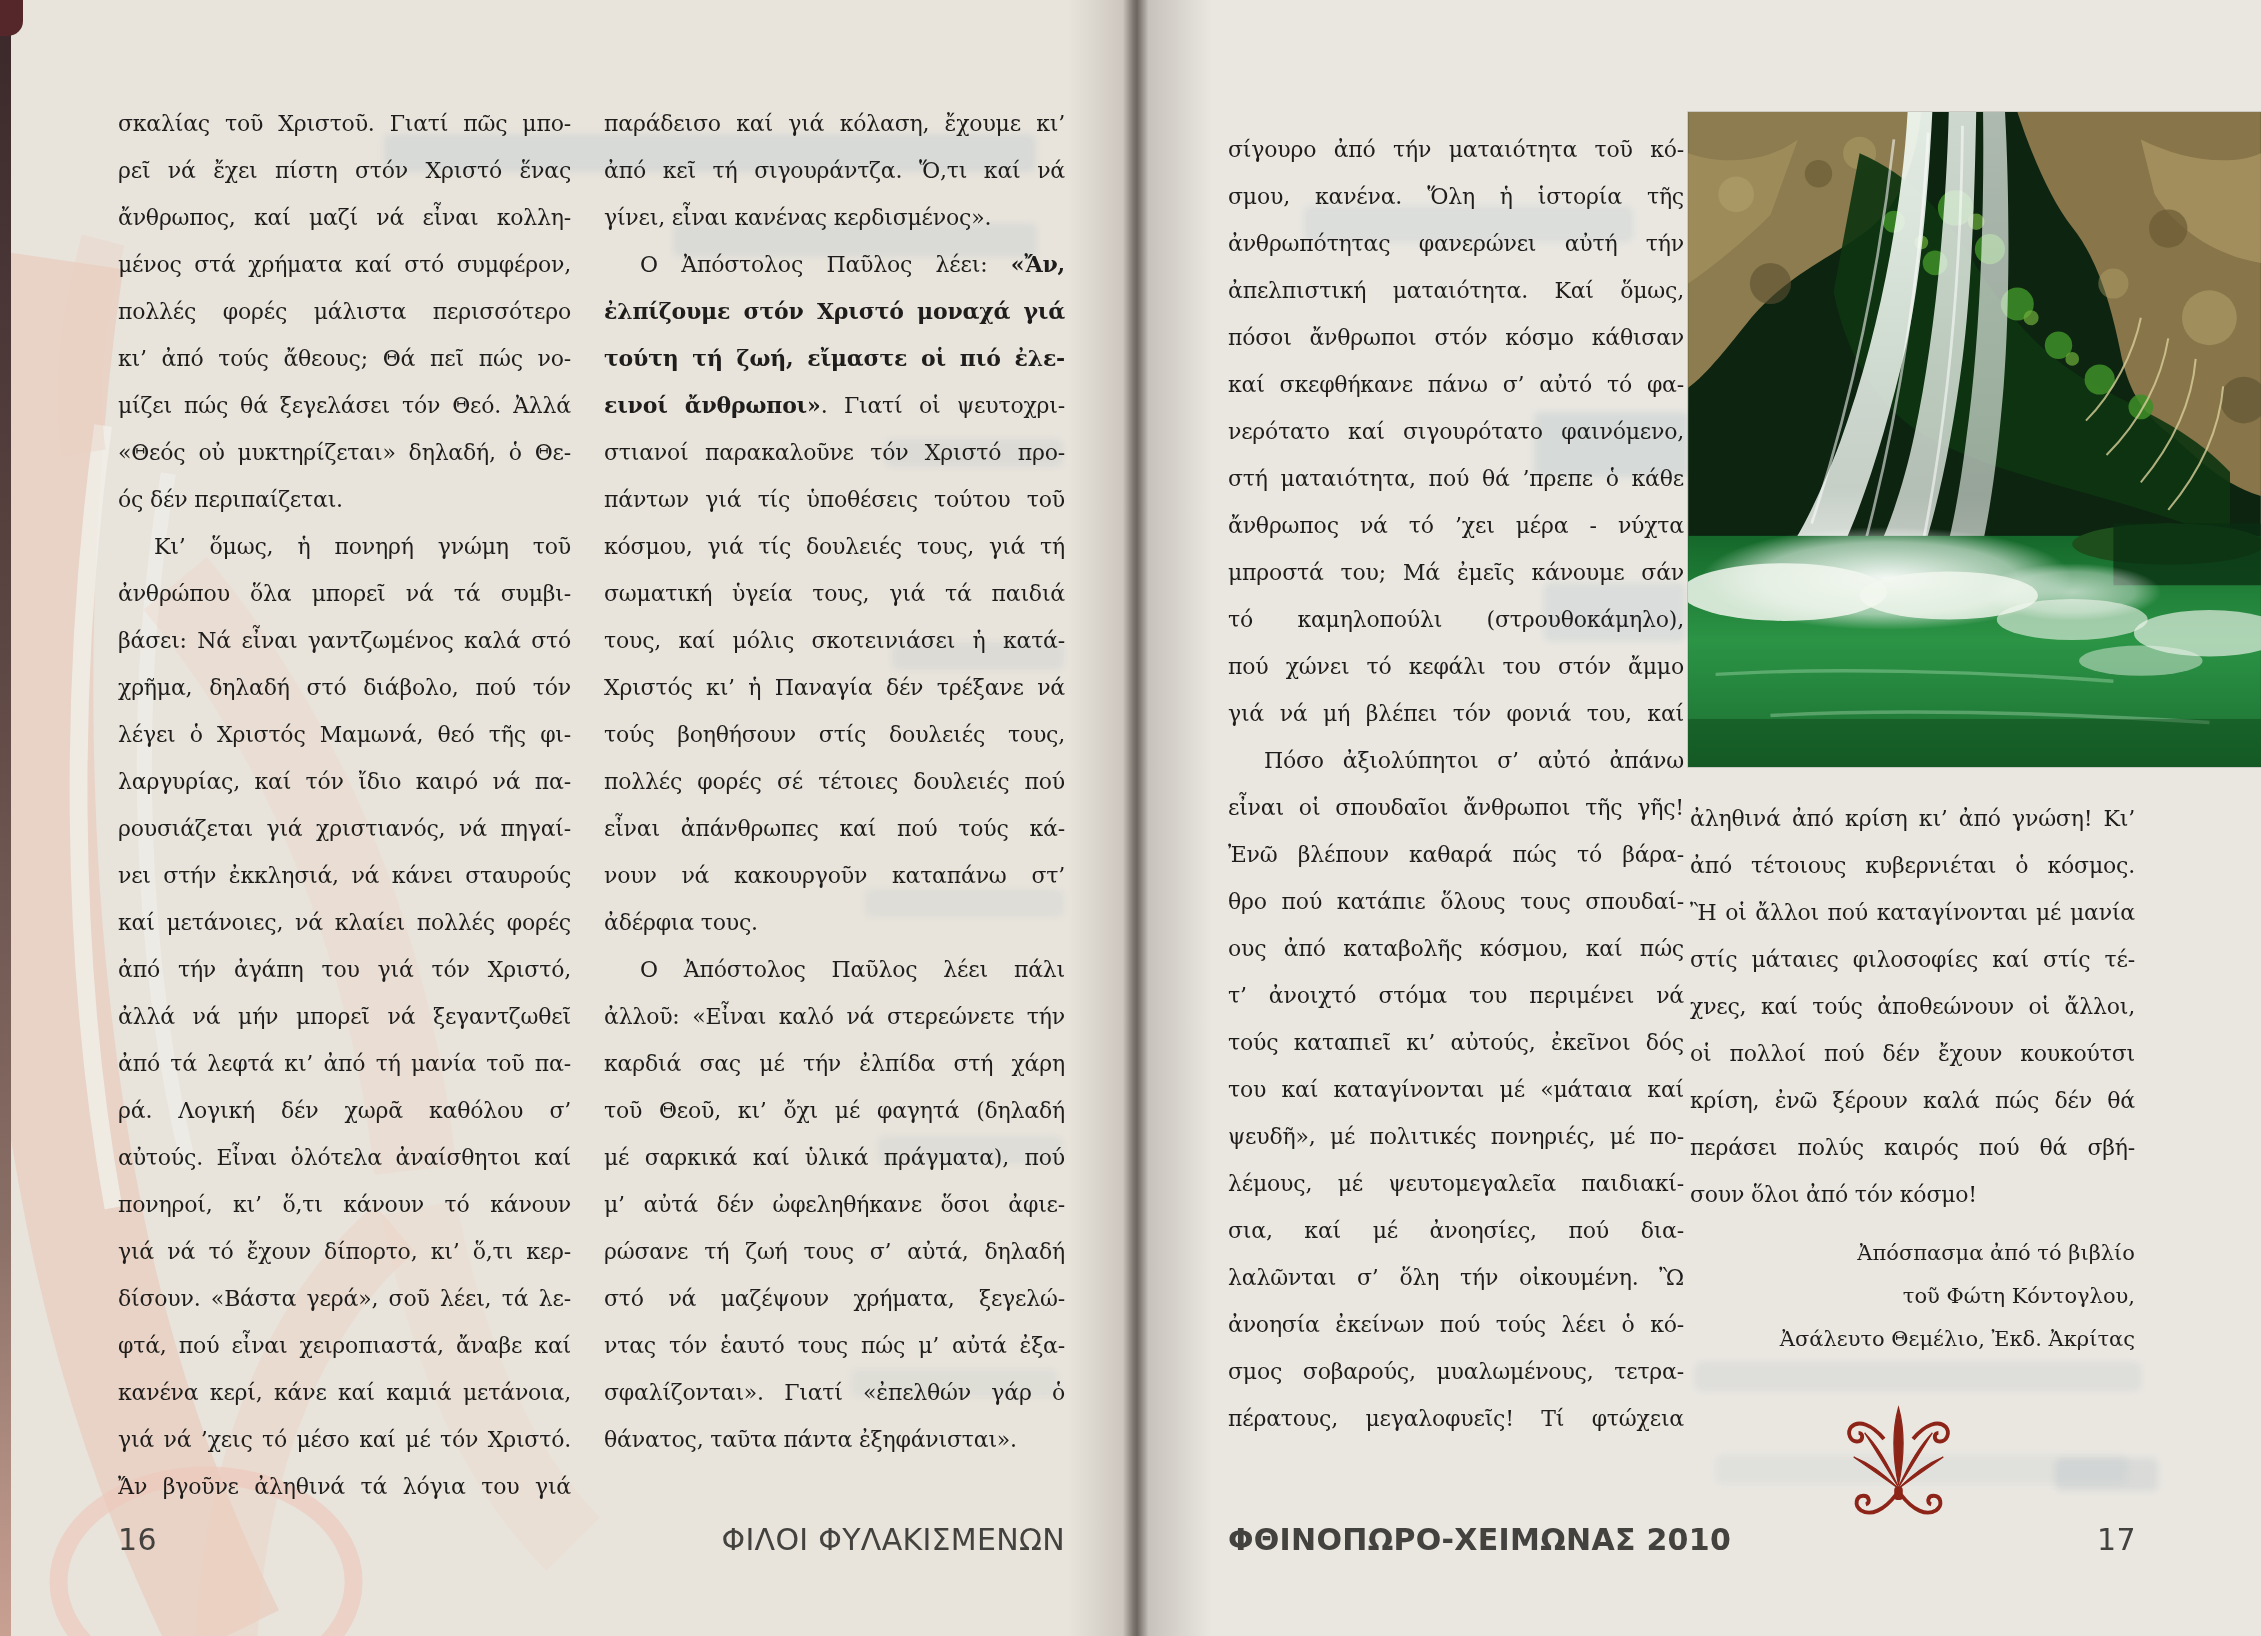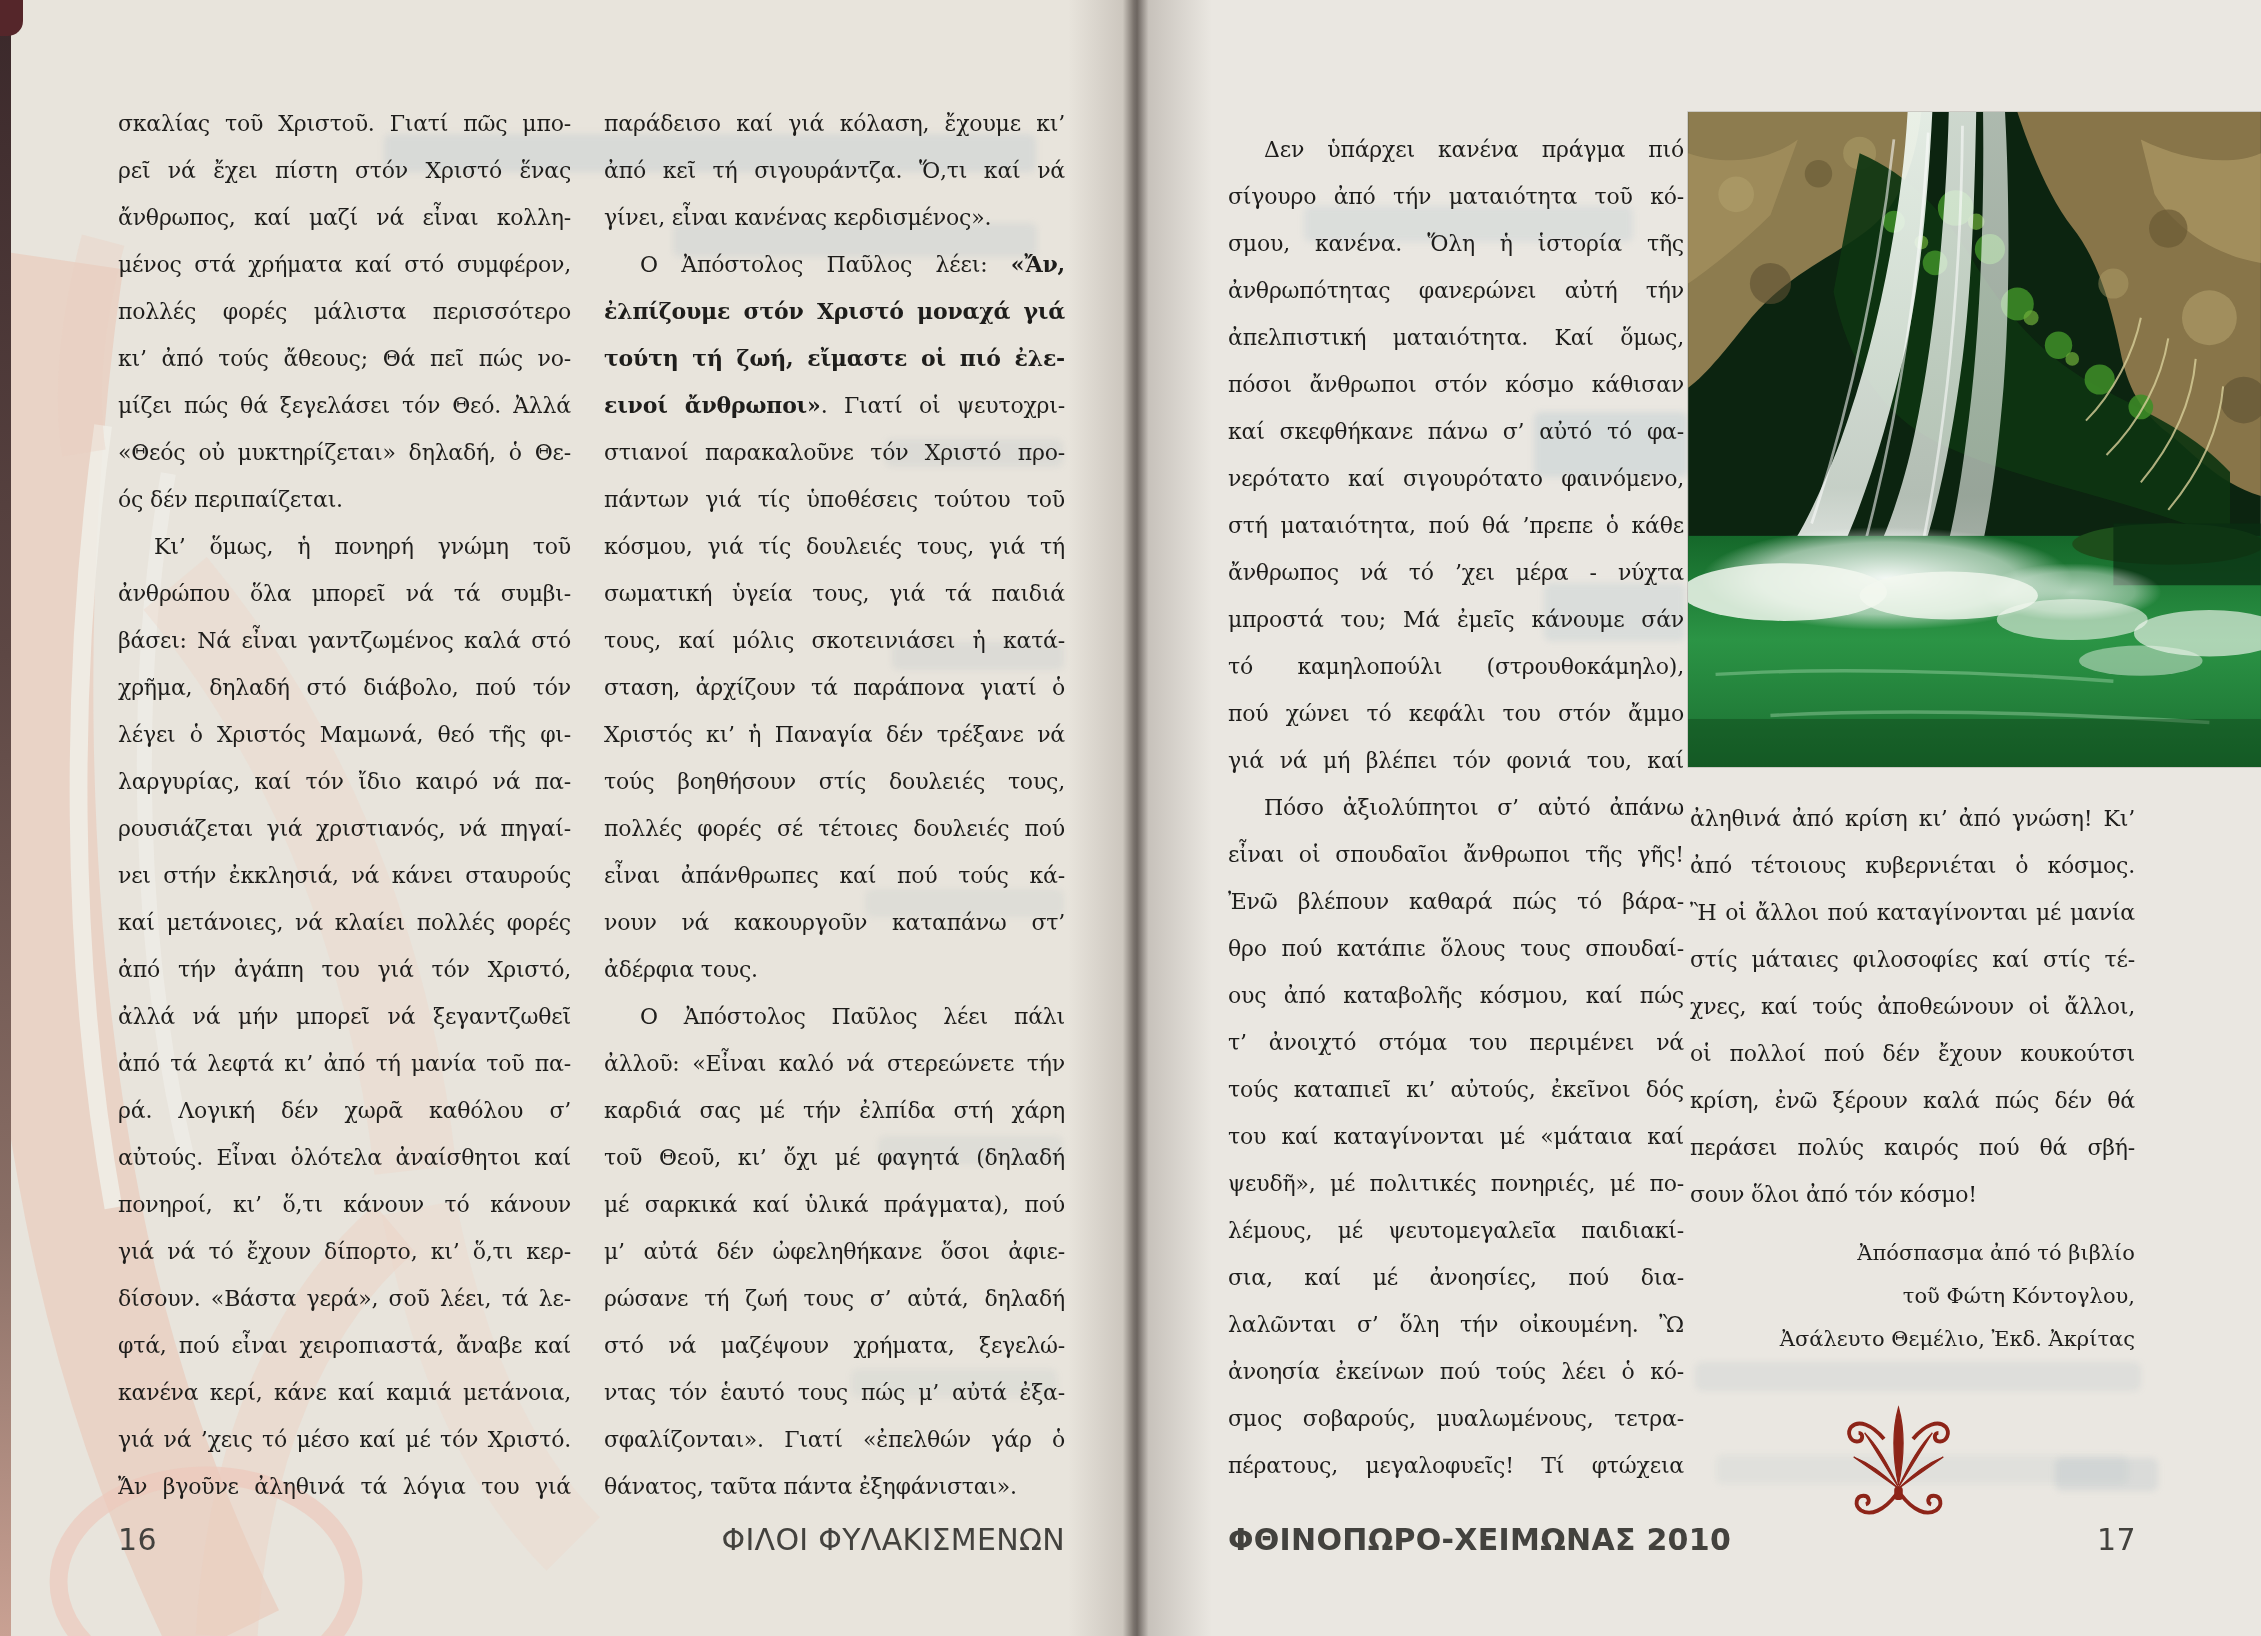--- a/index.html
+++ b/index.html
@@ -99,41 +99,39 @@
       <div class="tl last">γίνει, εἶναι κανένας κερδισμένος».</div>
       <div class="tl ind"><span>Ο Ἀπόστολος Παῦλος λέει: </span><span class="bold">«Ἄν,</span></div>
       <div class="tl bold">ἐλπίζουμε στόν Χριστό μοναχά γιά</div>
       <div class="tl bold">τούτη τή ζωή, εἴμαστε οἱ πιό ἐλε-</div>
       <div class="tl"><span class="bold">εινοί ἄνθρωποι»</span><span>. Γιατί οἱ ψευτοχρι-</span></div>
       <div class="tl">στιανοί παρακαλοῦνε τόν Χριστό προ-</div>
       <div class="tl">πάντων γιά τίς ὑποθέσεις τούτου τοῦ</div>
       <div class="tl">κόσμου, γιά τίς δουλειές τους, γιά τή</div>
       <div class="tl">σωματική ὑγεία τους, γιά τά παιδιά</div>
       <div class="tl">τους, καί μόλις σκοτεινιάσει ἡ κατά-</div>
-      <div class="tl">σταση, ἀρχίζουν τά παράπονα γιατί ὁ</div>
       <div class="tl">Χριστός κι’ ἡ Παναγία δέν τρέξανε νά</div>
       <div class="tl">τούς βοηθήσουν στίς δουλειές τους,</div>
       <div class="tl">πολλές φορές σέ τέτοιες δουλειές πού</div>
       <div class="tl">εἶναι ἀπάνθρωπες καί πού τούς κά-</div>
       <div class="tl">νουν νά κακουργοῦν καταπάνω στ’</div>
       <div class="tl last">ἀδέρφια τους.</div>
       <div class="tl ind">Ο Ἀπόστολος Παῦλος λέει πάλι</div>
       <div class="tl">ἀλλοῦ: «Εἶναι καλό νά στερεώνετε τήν</div>
       <div class="tl">καρδιά σας μέ τήν ἐλπίδα στή χάρη</div>
       <div class="tl">τοῦ Θεοῦ, κι’ ὄχι μέ φαγητά (δηλαδή</div>
       <div class="tl">μέ σαρκικά καί ὑλικά πράγματα), πού</div>
       <div class="tl">μ’ αὐτά δέν ὠφεληθήκανε ὅσοι ἀφιε-</div>
       <div class="tl">ρώσανε τή ζωή τους σ’ αὐτά, δηλαδή</div>
       <div class="tl">στό νά μαζέψουν χρήματα, ξεγελώ-</div>
       <div class="tl">ντας τόν ἑαυτό τους πώς μ’ αὐτά ἐξα-</div>
       <div class="tl">σφαλίζονται». Γιατί «ἐπελθών γάρ ὁ</div>
       <div class="tl last">θάνατος, ταῦτα πάντα ἐξηφάνισται».</div>
     </div>
   <div class="col" style="left:1228px;top:126px;width:456px;">
-      <div class="tl ind">Δεν ὑπάρχει κανένα πράγμα πιό</div>
       <div class="tl">σίγουρο ἀπό τήν ματαιότητα τοῦ κό-</div>
       <div class="tl">σμου, κανένα. Ὅλη ἡ ἱστορία τῆς</div>
       <div class="tl">ἀνθρωπότητας φανερώνει αὐτή τήν</div>
       <div class="tl">ἀπελπιστική ματαιότητα. Καί ὅμως,</div>
       <div class="tl">πόσοι ἄνθρωποι στόν κόσμο κάθισαν</div>
       <div class="tl">καί σκεφθήκανε πάνω σ’ αὐτό τό φα-</div>
       <div class="tl">νερότατο καί σιγουρότατο φαινόμενο,</div>
       <div class="tl">στή ματαιότητα, πού θά ’πρεπε ὁ κάθε</div>
       <div class="tl">ἄνθρωπος νά τό ’χει μέρα - νύχτα</div>
       <div class="tl">μπροστά του; Μά ἐμεῖς κάνουμε σάν</div>

